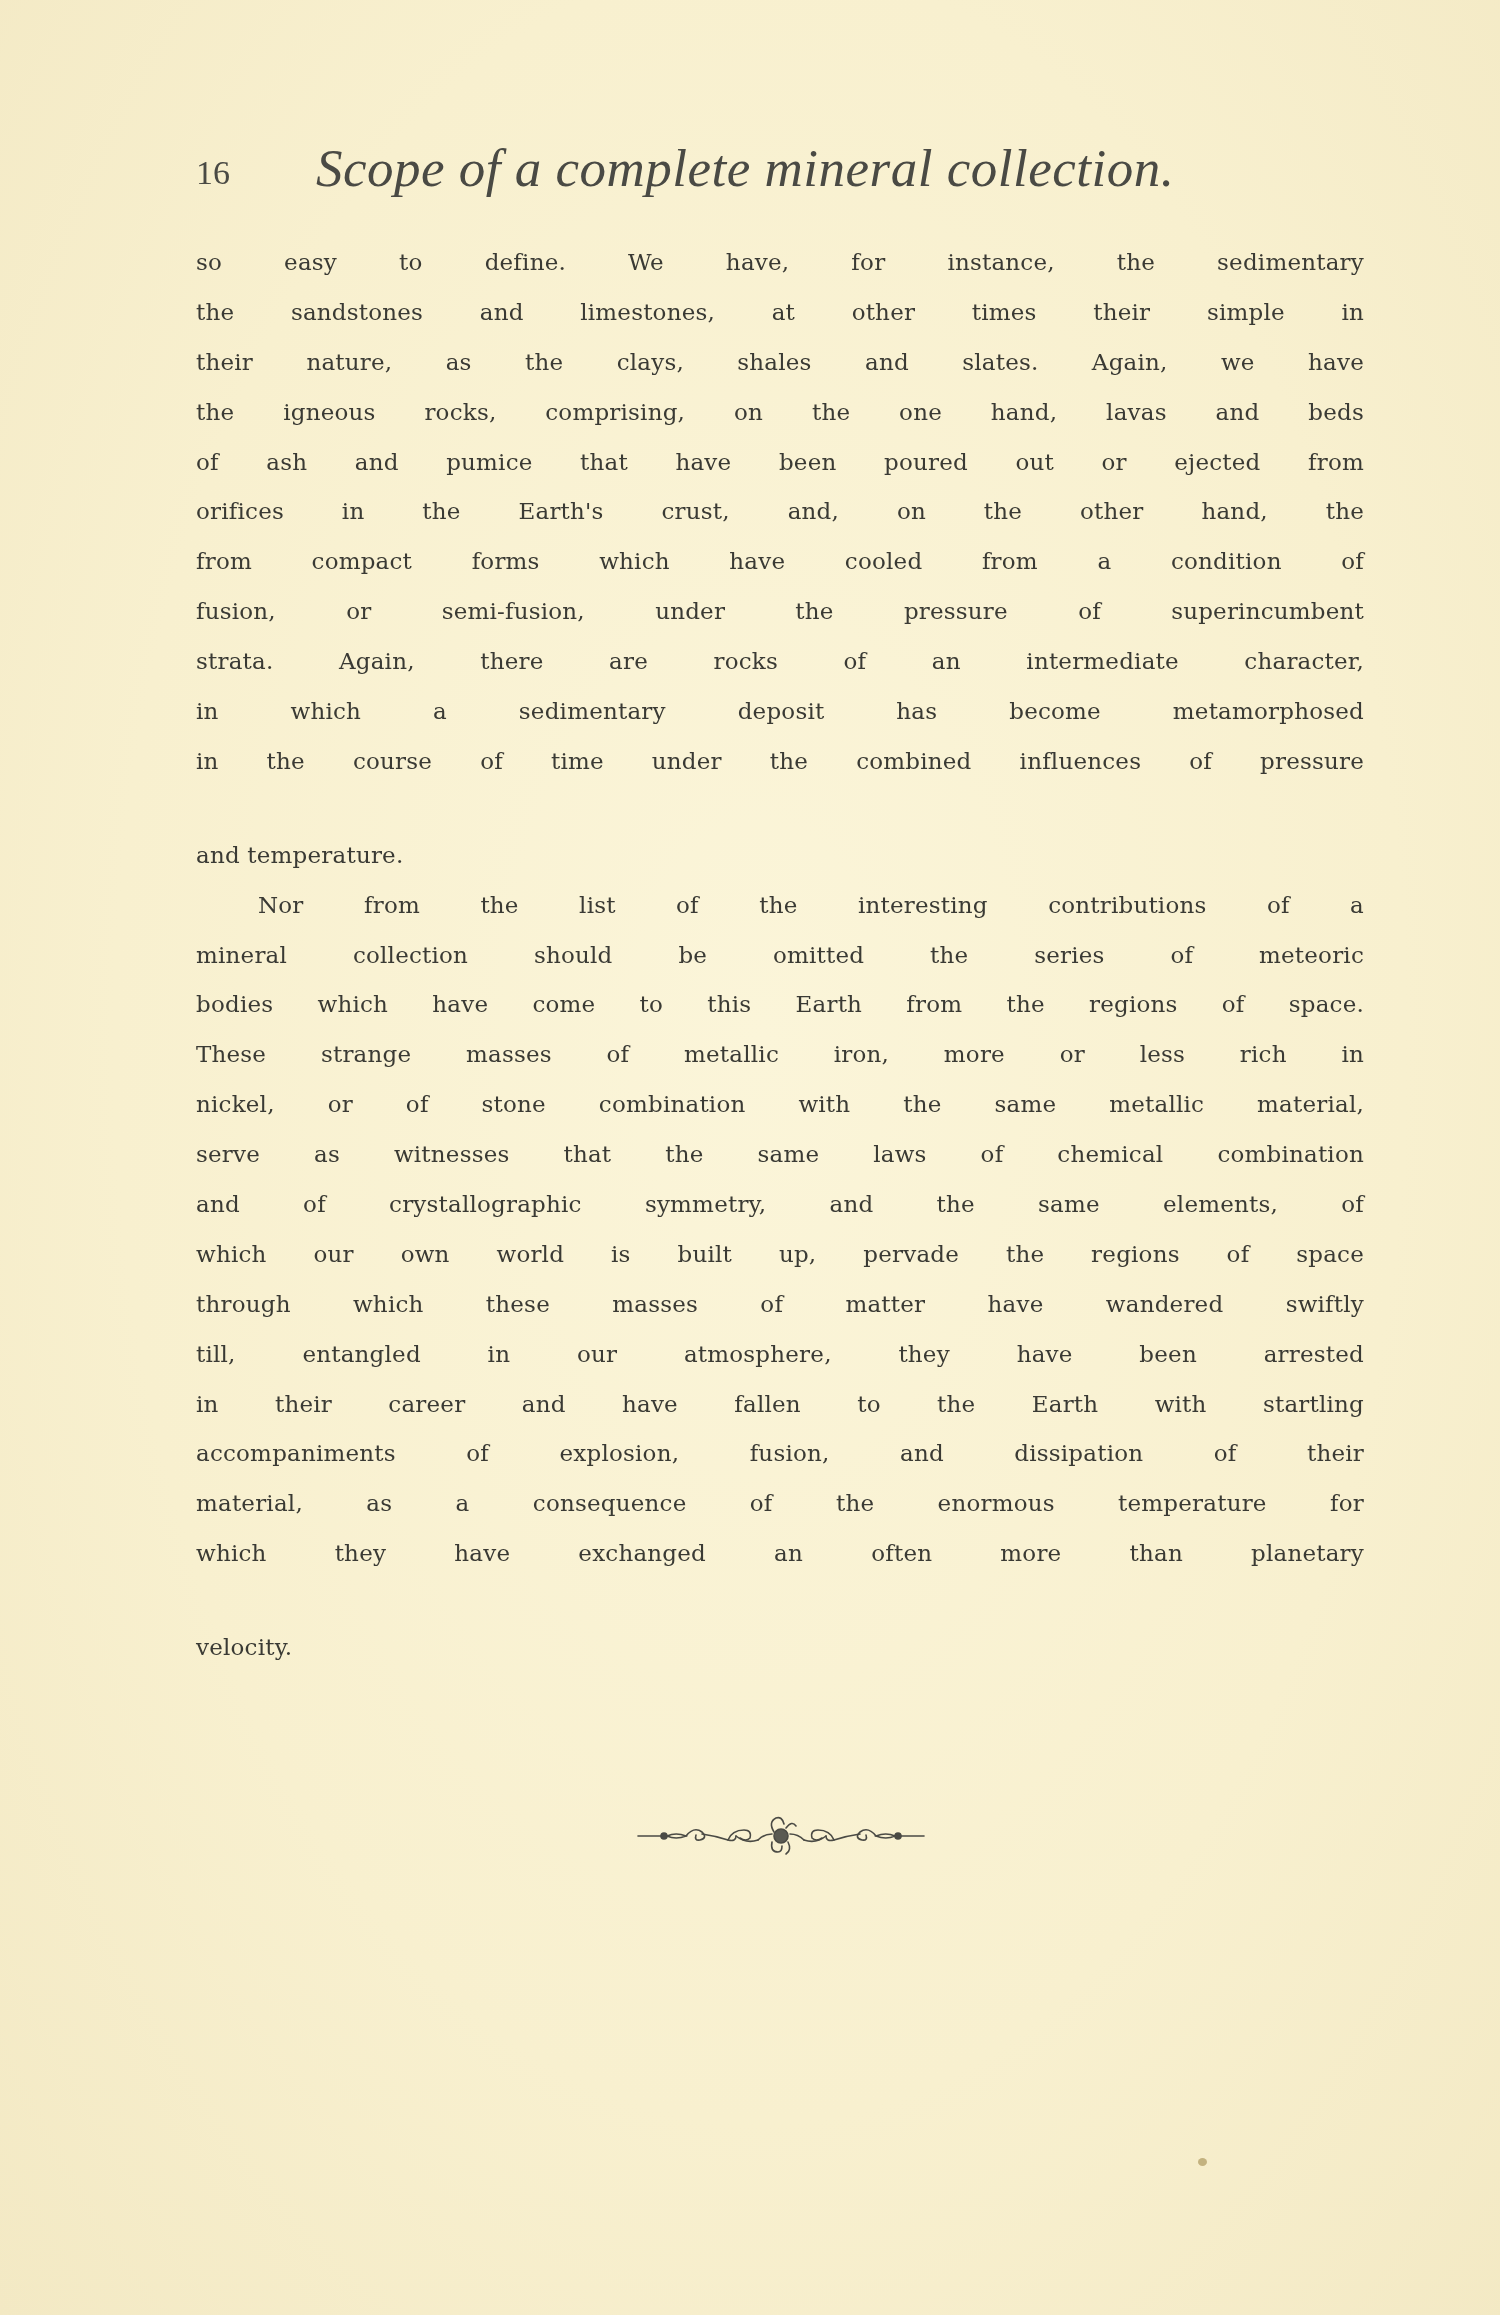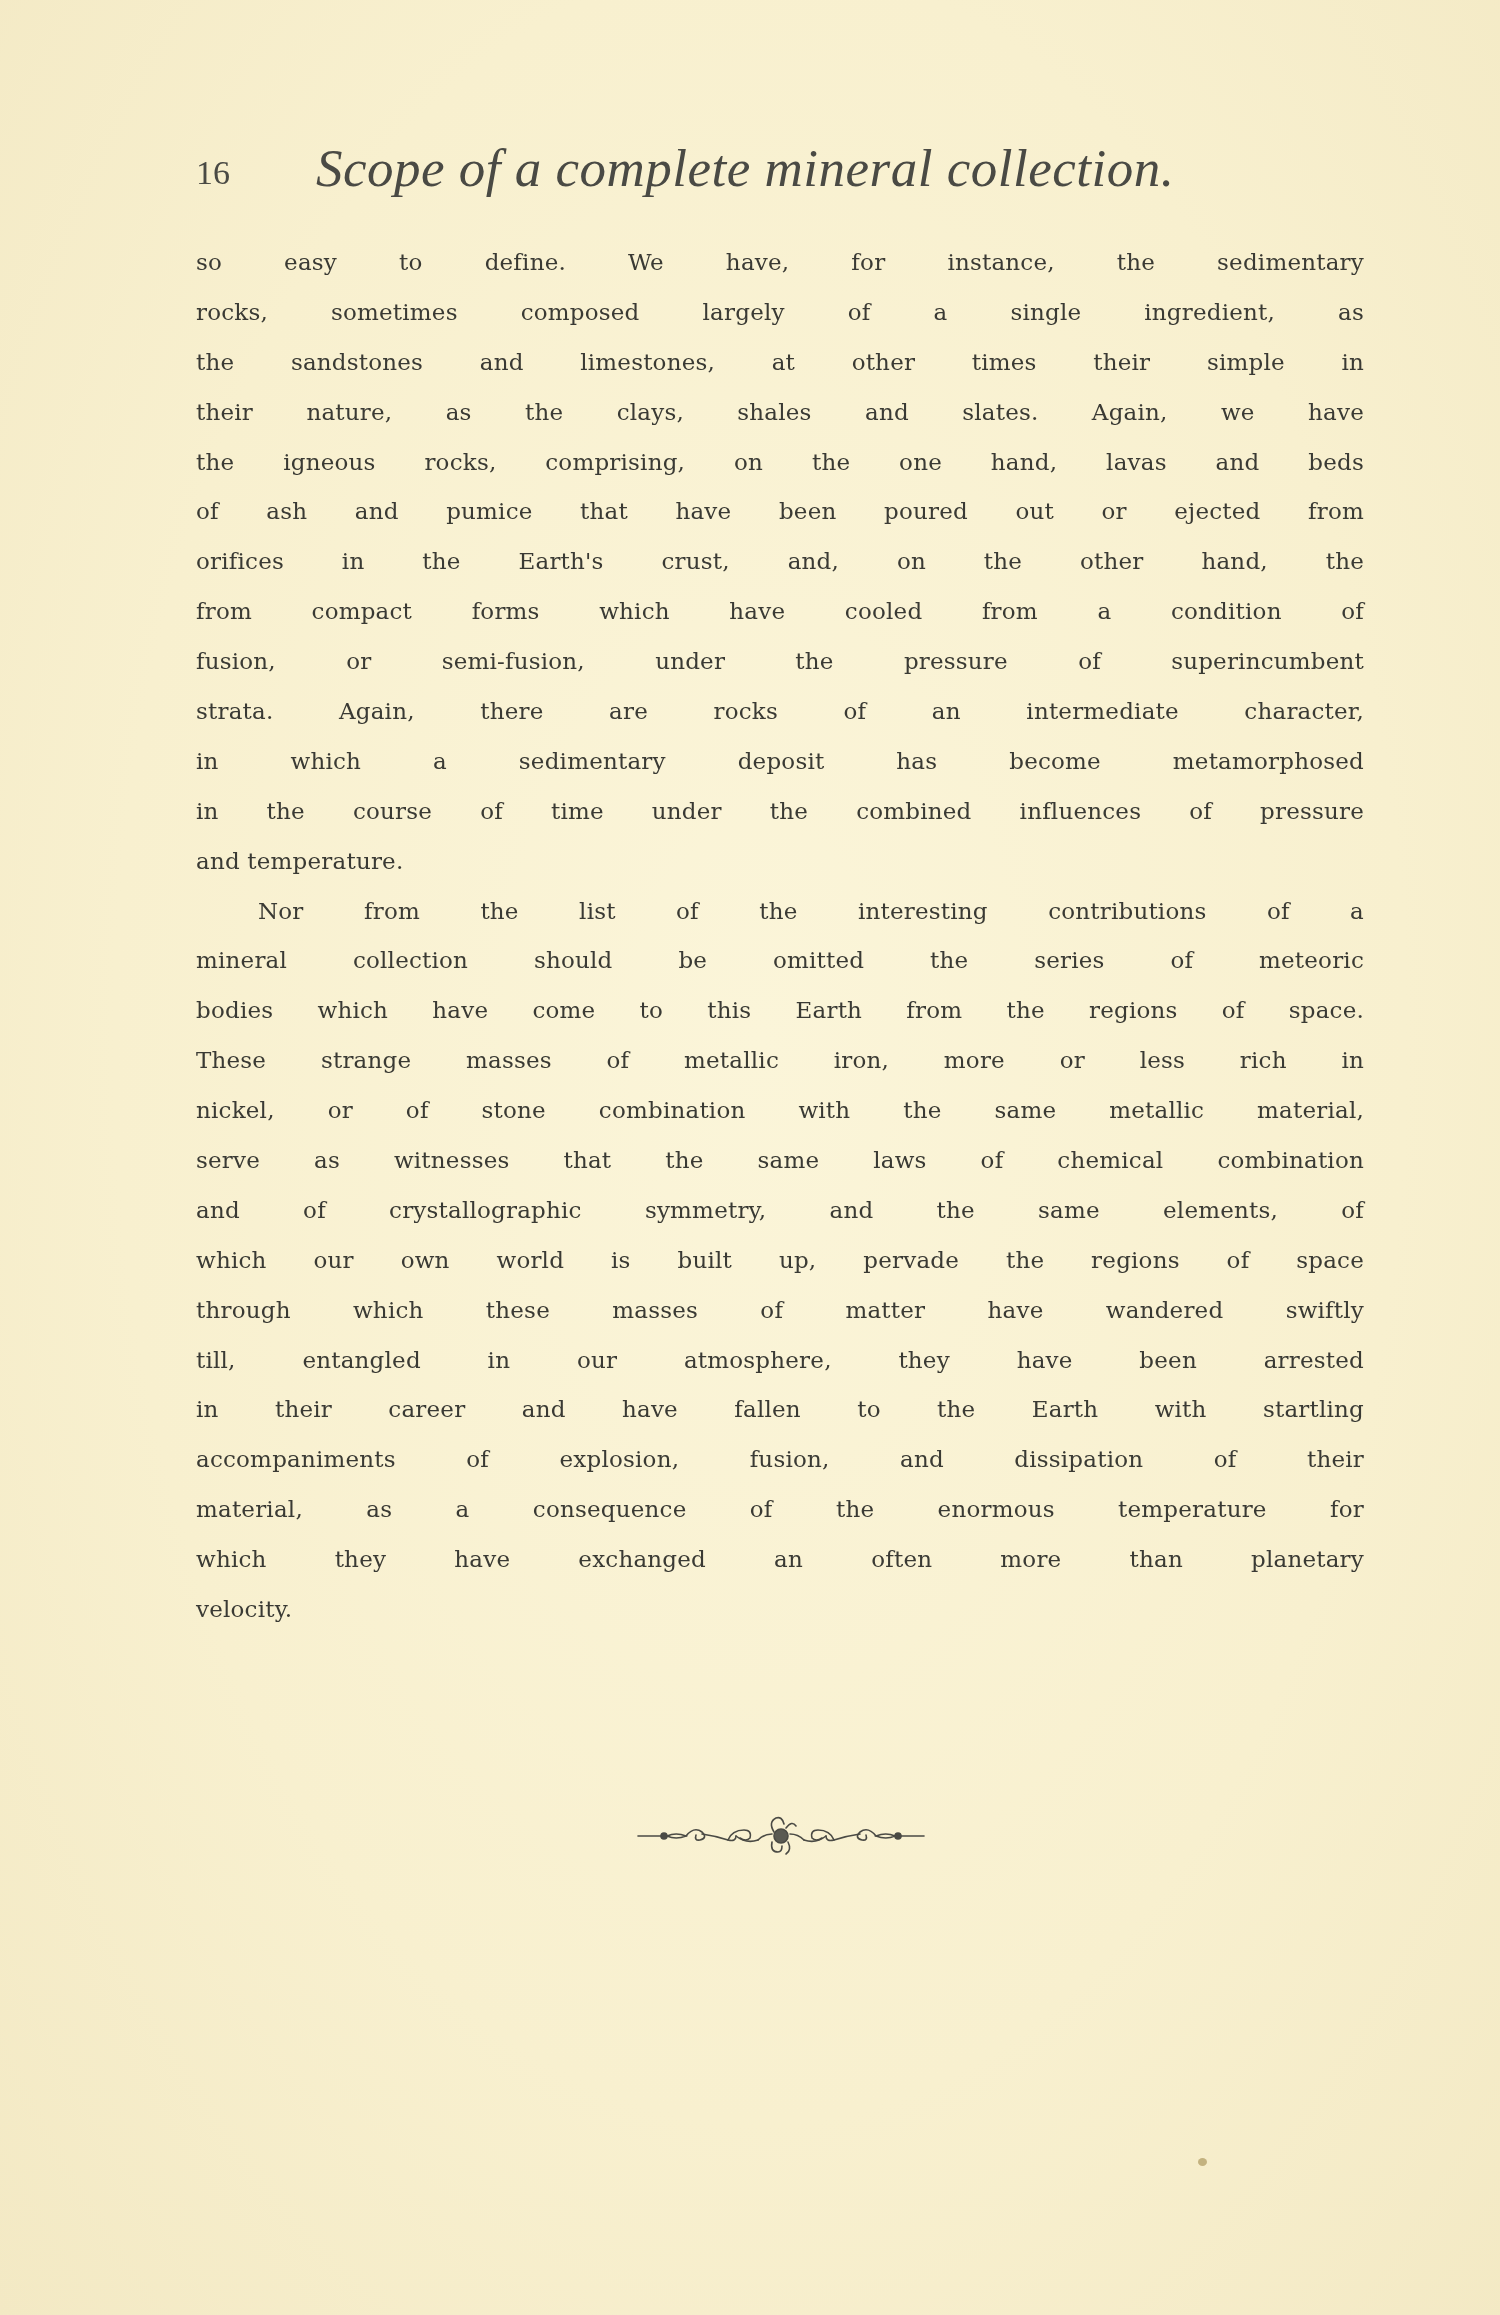--- a/index.html
+++ b/index.html
@@ -61,20 +61,21 @@
       font-family: "DejaVu Serif", serif;
       font-size: 23px;
       text-align: justify;
       text-align-last: justify;
       white-space: nowrap;
       color: #3a3a34;
       letter-spacing: 0.2px;
     }
     .line.last {
       text-align-last: left;
+      margin-top: 44px;
     }
     .line.indent {
       padding-left: 62px;
     }
     .ornament {
       position: absolute;
       left: 636px;
       top: 1812px;
       width: 290px;
       height: 44px;
@@ -96,21 +97,20 @@
 <div class="page">
 
   <div class="running-head">
     <span class="page-number">16</span>
     <span class="chapter-title">Scope of a complete mineral collection.</span>
   </div>
 
   <div class="body-text">
     <div class="paragraph">
       <span class="line">so easy to define. We have, for instance, the sedimentary</span>
-      <span class="line">rocks, sometimes composed largely of a single ingredient, as</span>
       <span class="line">the sandstones and limestones, at other times their simple in</span>
       <span class="line">their nature, as the clays, shales and slates. Again, we have</span>
       <span class="line">the igneous rocks, comprising, on the one hand, lavas and beds</span>
       <span class="line">of ash and pumice that have been poured out or ejected from</span>
       <span class="line">orifices in the Earth's crust, and, on the other hand, the</span>
       <span class="line">from compact forms which have cooled from a condition of</span>
       <span class="line">fusion, or semi-fusion, under the pressure of superincumbent</span>
       <span class="line">strata. Again, there are rocks of an intermediate character,</span>
       <span class="line">in which a sedimentary deposit has become metamorphosed</span>
       <span class="line">in the course of time under the combined influences of pressure</span>

